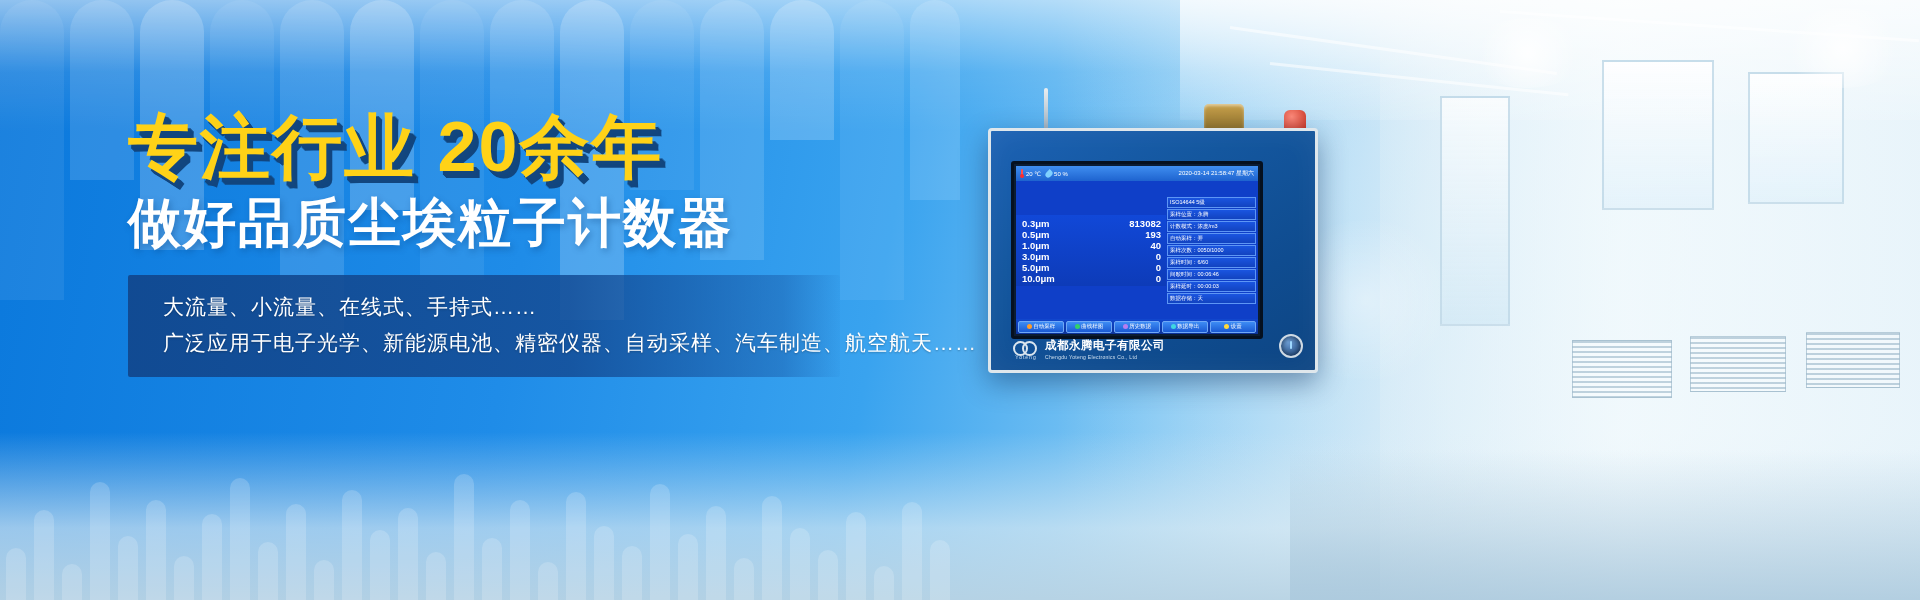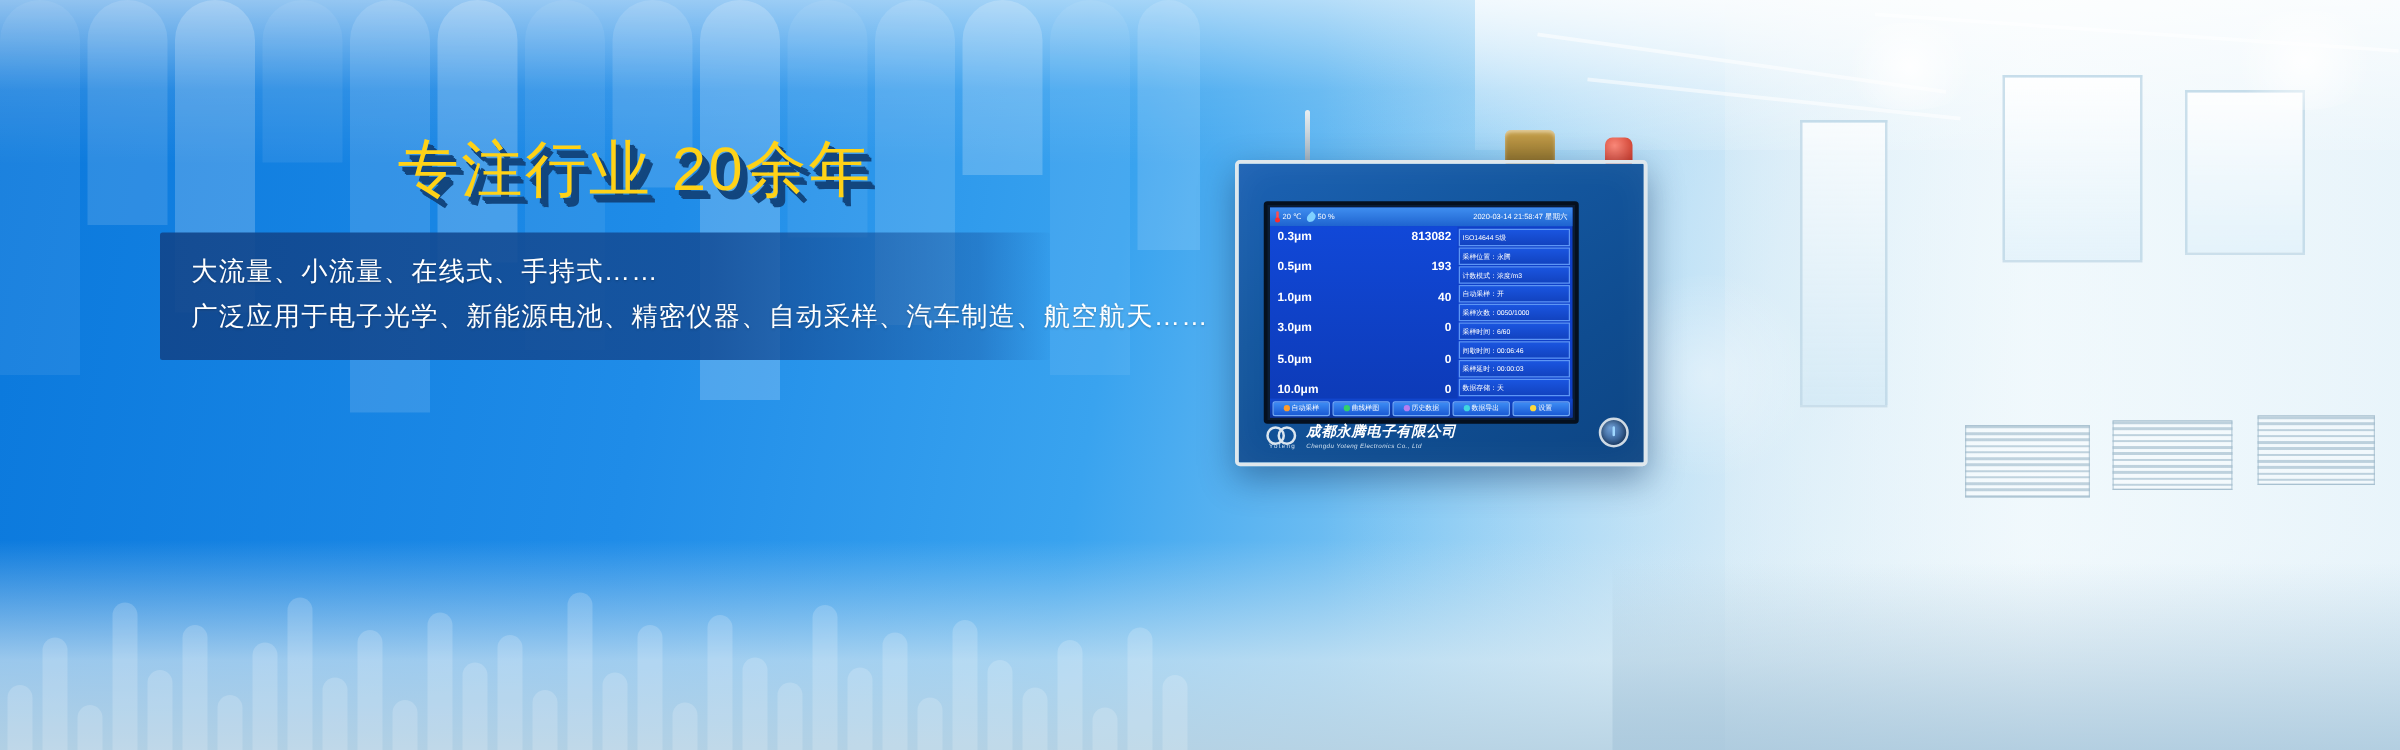--- a/index.html
+++ b/index.html
@@ -70,45 +70,44 @@
   .eqbars { position: absolute; left: 0; bottom: 0; width: 1000px; height: 150px; overflow: hidden; }
   .eq {
     position: absolute; bottom: 0; width: 20px; border-radius: 10px 10px 0 0;
     background: rgba(255,255,255,0.18);
   }
 
   
   .copy { position: absolute; left: 128px; top: 112px; width: 760px; }
 
   .line1 {
-    font-size: 49px;
-    font-weight: normal;
+    font-size: 70px;
+    font-weight: bold;
     color: #ffd217;
     letter-spacing: 2px;
     line-height: 1.02;
     text-shadow:
       3px 4px 0 #12467f, 4px 5px 0 #12467f, 5px 6px 0 #12467f, 6px 7px 0 #12467f;
     white-space: nowrap;
-    text-align: center;
   }
   .line2 {
     margin-top: 12px;
     font-size: 53px;
     font-weight: bold;
     color: #ffffff;
     letter-spacing: 2px;
     line-height: 1.05;
     text-shadow: 2px 3px 6px rgba(10,60,120,0.35);
     white-space: nowrap;
   }
 
   .subpanel {
     margin-top: 24px;
     width: 712px;
-    padding: 14px 22px 16px 25px;
+    padding: 14px 22px 16px 35px;
     background: linear-gradient(90deg, rgba(17,70,140,0.92) 0%, rgba(20,78,152,0.88) 62%, rgba(24,88,165,0.45) 92%, rgba(28,96,175,0.05) 100%);
     border-radius: 2px;
   }
   .subline {
     color: #ffffff;
     font-size: 21px;
     line-height: 36px;
     letter-spacing: 1px;
     white-space: nowrap;
     text-shadow: 0 1px 2px rgba(0,0,0,.25);
@@ -165,21 +164,21 @@
     padding: 0 4px; gap: 5px;
     font-size: 6px; color: #ffffff;
   }
   .sb-item { display: flex; align-items: center; gap: 2px; }
   .therm { width: 4px; height: 9px; display: inline-block; position: relative; }
   .therm::before { content:''; position:absolute; left:1px; top:0; width:2px; height:6px; background:#ff4d4d; border-radius:1px;}
   .therm::after { content:''; position:absolute; left:0; bottom:0; width:4px; height:4px; background:#ff2b2b; border-radius:50%;}
   .drop { width: 6px; height: 8px; background: #7fd0ff; border-radius: 0 60% 60% 60%; transform: rotate(45deg); display:inline-block;}
   .sb-time { margin-left: auto; font-size: 6px; }
 
-  .screen-main { flex: 1; display: flex; }
+  .screen-main { flex: 1; display: flex; align-items: center; }
   .counts {
     flex: 1; padding: 3px 5px 2px 6px;
     background: linear-gradient(180deg, #1148d8, #0d3bb8);
     display: flex; flex-direction: column; justify-content: space-between;
   }
   .crow { display: flex; justify-content: space-between; align-items: baseline; color: #ffffff; }
   .csize { font-size: 9.5px; font-weight: bold; }
   .cval { font-size: 9.5px; font-weight: bold; }
 
   .params {
@@ -223,21 +222,21 @@
     width: 26px; height: 14px; flex: none; position: relative;
   }
   .logo-mark::before, .logo-mark::after {
     content:''; position:absolute; top:2px; width:11px; height:11px;
     border: 2px solid #dbe6ef; border-radius: 50%;
   }
   .logo-mark::before { left: 0; }
   .logo-mark::after { left: 9px; }
   .brand-cn { color: #ffffff; font-size: 11.5px; font-weight: bold; letter-spacing: .5px; }
   .brand-sub { color: #cfe0f0; font-size: 5px; letter-spacing: .3px; margin-top: 1px; }
-  .brand-txt { display: flex; flex-direction: column; font-style: italic; }
+  .brand-txt { display: flex; flex-direction: column; }
   .logo-word { color:#cfe0f0; font-size:5px; letter-spacing:1px; margin-top:1px; text-align:center;}
 
   .power {
     position: absolute; right: 12px; bottom: 12px; width: 24px; height: 24px;
     border-radius: 50%;
     background: radial-gradient(circle at 35% 30%, #6fa0d8, #143c72);
     border: 2px solid #cfdae4;
     box-shadow: inset 0 0 6px rgba(0,0,0,.5);
   }
   .power::after {
@@ -320,20 +319,21 @@
     <div class="eq" style="left:790px; height:72px;"></div>
     <div class="eq" style="left:818px; height:50px;"></div>
     <div class="eq" style="left:846px; height:88px;"></div>
     <div class="eq" style="left:874px; height:34px;"></div>
     <div class="eq" style="left:902px; height:98px;"></div>
     <div class="eq" style="left:930px; height:60px;"></div>
   </div>
 
   <div class="copy">
     <div class="line1">专注行业 20余年</div>
+    <div class="line2">做好品质尘埃粒子计数器</div>
     <div class="subpanel">
       <div class="subline">大流量、小流量、在线式、手持式……</div>
       <div class="subline">广泛应用于电子光学、新能源电池、精密仪器、自动采样、汽车制造、航空航天……</div>
     </div>
   </div>
 
   <div class="device">
     <div class="antenna"></div>
     <div class="knob"></div>
     <div class="beacon"></div>

